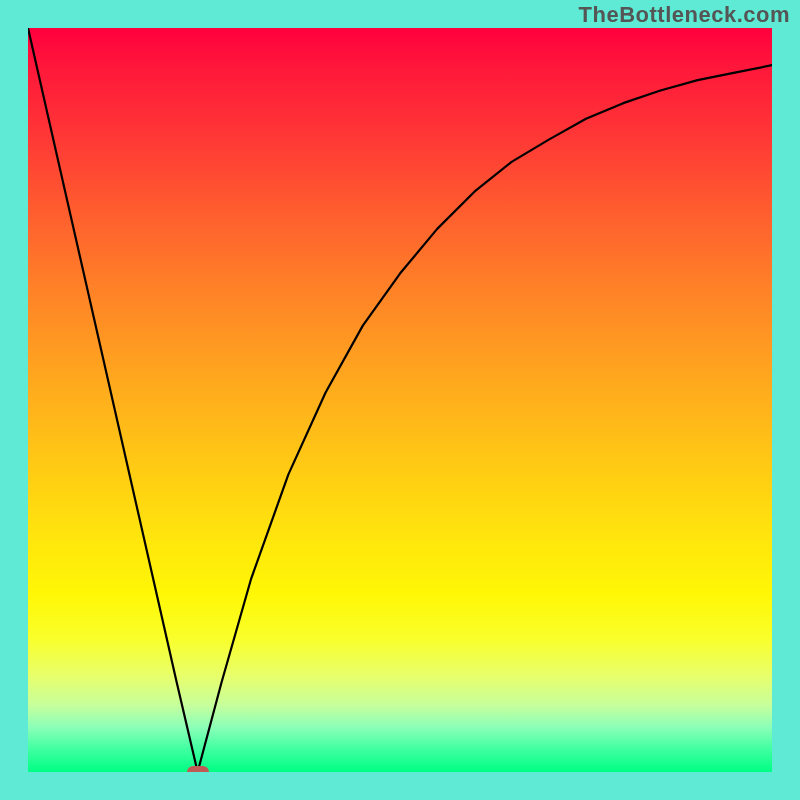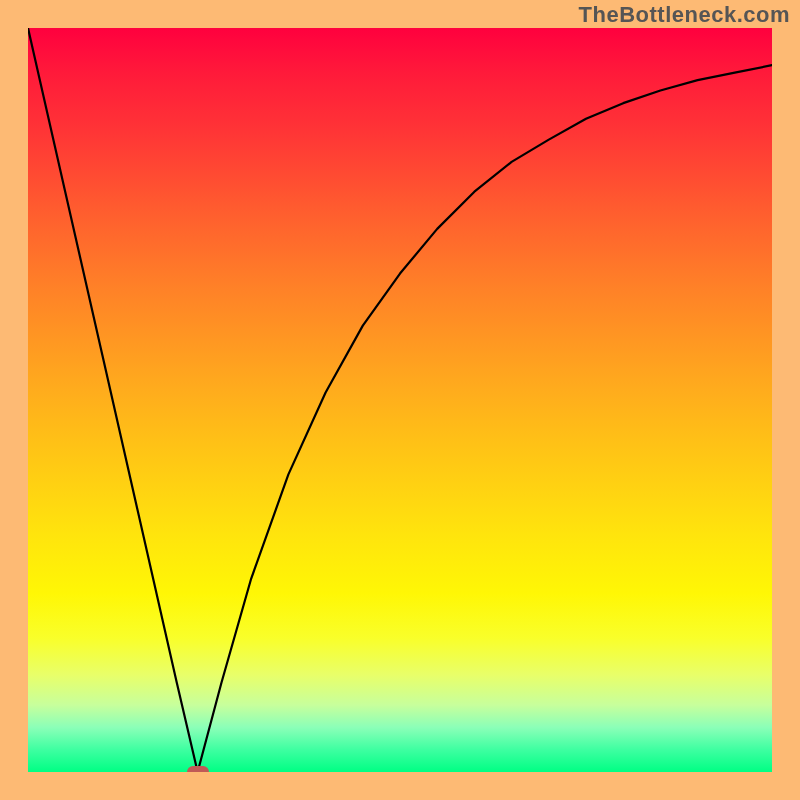--- a/index.html
+++ b/index.html
@@ -8,21 +8,21 @@
     width: 800px;
     height: 800px;
     background: #000;
     font-family: Arial, Helvetica, sans-serif;
     overflow: hidden;
   }
   .frame {
     position: relative;
     width: 800px;
     height: 800px;
-    background: #fdba74;
+    background: #5eead4;
   }
   .watermark {
     position: absolute;
     top: 2px;
     right: 10px;
     color: #555;
     font-size: 22px;
     font-weight: 600;
     letter-spacing: 0.5px;
     z-index: 30;

